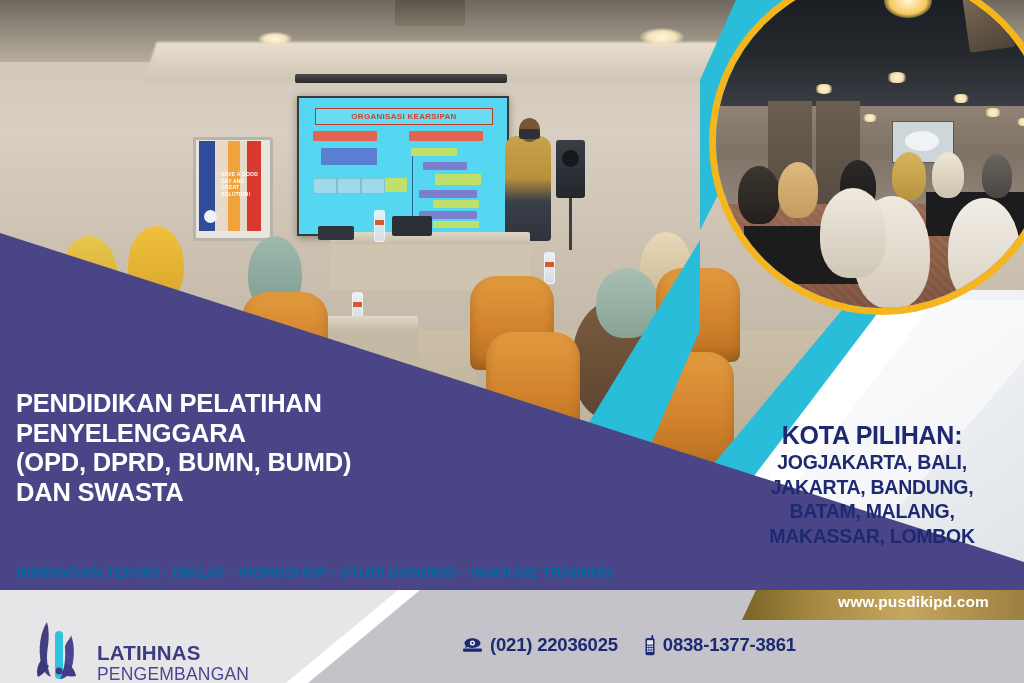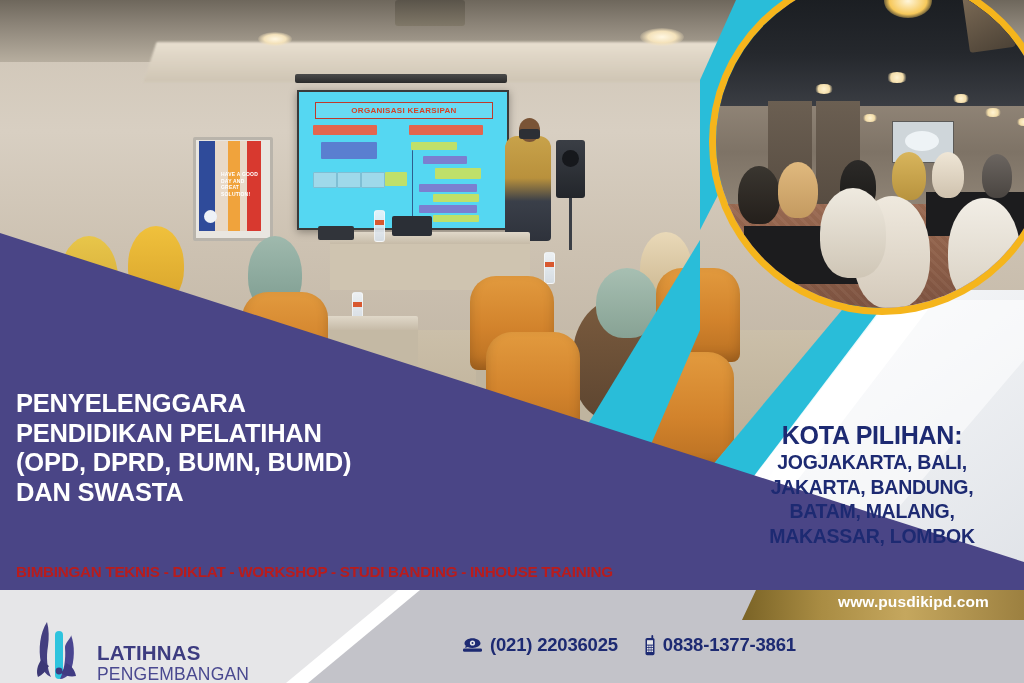--- a/index.html
+++ b/index.html
@@ -21,21 +21,21 @@
     background:linear-gradient(180deg,#cdc3b4 0%,#d8cfc2 28%,#cdc2b2 52%,#b9ad9c 100%);}
   .pm-ceiling{position:absolute;left:0;top:0;width:1024px;height:62px;
     background:linear-gradient(180deg,#6e675c 0%,#8c8478 40%,#b7ae9f 100%);}
   .pm-ceiling-lip{position:absolute;left:150px;top:42px;width:640px;height:40px;
     background:linear-gradient(180deg,#e8dfd0,#cfc5b4);
     transform:skewX(-18deg);filter:blur(1px);}
   .pm-light{position:absolute;width:34px;height:14px;border-radius:50%;
     background:radial-gradient(ellipse at 50% 50%,#fff7e2 0%,#f4e2bb 45%,rgba(230,210,175,0) 75%);}
   .pm-proj{position:absolute;left:395px;top:0px;width:70px;height:26px;
     background:linear-gradient(180deg,#5a544a,#807868);border-radius:3px;}
-  .pm-screen{position:absolute;left:297px;top:90px;width:208px;height:136px;
+  .pm-screen{position:absolute;left:297px;top:96px;width:208px;height:136px;
     background:#55d7f2;border:2px solid #3a3a3a;box-shadow:0 2px 8px rgba(0,0,0,.35);
     overflow:hidden;}
   .pm-screen .slide-title{
     position:absolute;left:16px;top:10px;width:176px;height:15px;
     border:1px solid #c0392b;color:#d64226;font-weight:bold;font-size:8px;
     display:flex;align-items:center;justify-content:center;letter-spacing:.3px;
     font-family:"Liberation Sans",sans-serif;background:rgba(255,255,255,.12);}
   .pm-screen .blk{position:absolute;border-radius:1px;}
   .pm-screen .bar-red{background:#e2654f;}
   .pm-screen .bar-blue{background:#5a7fd0;}
@@ -131,21 +131,21 @@
   .headline{
     position:absolute;left:16px;top:389px;z-index:9;
     color:#ffffff;font-weight:bold;font-size:25.5px;line-height:29.5px;
     letter-spacing:-0.2px;text-transform:uppercase;
     font-family:"Liberation Sans",sans-serif;
   }
   .headline div{white-space:nowrap;}
 
   .subline{
     position:absolute;left:16px;top:563px;z-index:9;
-    color:#b91c1c;font-weight:bold;font-size:15.2px;letter-spacing:-0.25px;
+    color:#0369a1;font-weight:bold;font-size:15.2px;letter-spacing:-0.25px;
     white-space:nowrap;font-family:"Liberation Sans",sans-serif;
   }
 
   .cities{
     position:absolute;left:726px;top:420px;width:292px;z-index:9;
     text-align:center;color:#1d2a72;font-weight:bold;
     font-family:"Liberation Sans",sans-serif;
   }
   .cities .ct-head{font-size:25px;letter-spacing:-0.2px;line-height:30px;margin-bottom:0;}
   .cities .ct-line{font-size:19.5px;line-height:24.5px;letter-spacing:-0.3px;white-space:nowrap;}
@@ -317,22 +317,22 @@
 
     <polygon points="862,286 900,286 660,600 600,600" fill="#29bdd9"></polygon>
     <polygon points="898,286 946,286 706,600 660,600" fill="#ffffff" opacity="0.92"></polygon>
   </svg>
 
   <svg class="purple-band" viewBox="0 0 1024 683">
     <polygon points="0,233 1024,562 1024,590 0,590" fill="#4a4586"></polygon>
   </svg>
 
   <div class="headline">
+    <div>PENDIDIKAN PELATIHAN</div>
     <div>PENYELENGGARA</div>
-    <div>PENDIDIKAN PELATIHAN</div>
     <div>(OPD, DPRD, BUMN, BUMD)</div>
     <div>DAN SWASTA</div>
   </div>
 
   <div class="subline">BIMBINGAN TEKNIS - DIKLAT - WORKSHOP - STUDI BANDING - INHOUSE TRAINING</div>
 
   <div class="cities">
     <div class="ct-head">KOTA PILIHAN:</div>
     <div class="ct-line">JOGJAKARTA, BALI,</div>
     <div class="ct-line">JAKARTA, BANDUNG,</div>

